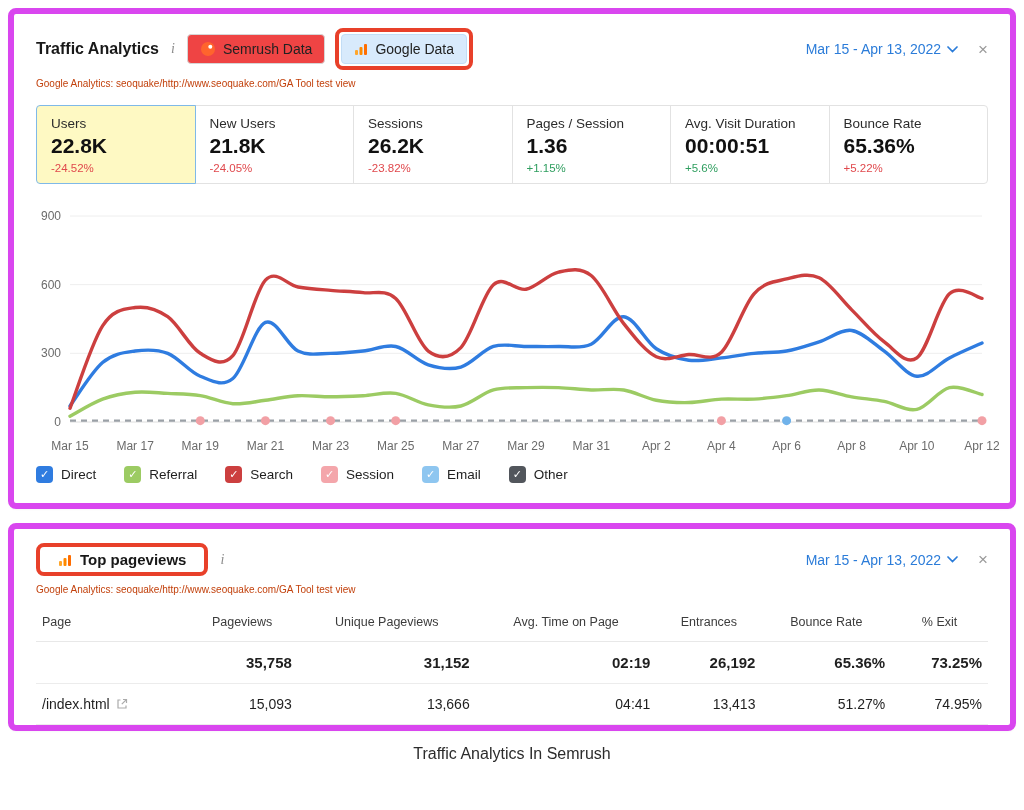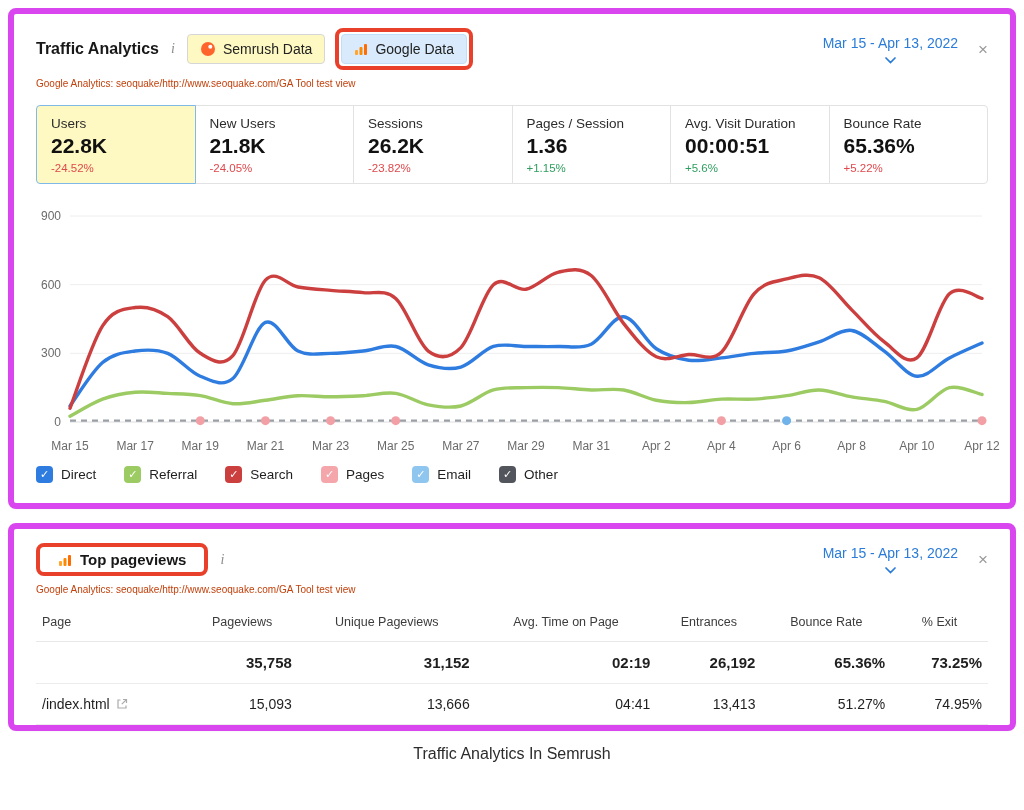--- a/index.html
+++ b/index.html
@@ -21,32 +21,32 @@
     padding:14px 22px 2px 22px;
   }
   .header-left { display:flex; align-items:center; gap:10px; }
   .panel-title { font-size:16px; font-weight:700; color:#181818; margin:0; white-space:nowrap; }
   .info-icon {
     font-family:"Liberation Serif","DejaVu Serif",serif; font-style:italic;
     color:#8d8d8d; font-size:14px; padding:0 2px; cursor:pointer;
   }
   .btn {
     display:inline-flex; align-items:center; gap:7px;
-    border:1px solid #d6d6d6; border-radius:4px; background:#fef9c3;
+    border:1px solid #d6d6d6; border-radius:4px; background:#ef4444;
     font-size:14px; color:#222; padding:6px 12px; cursor:pointer;
     font-family:inherit;
   }
   .btn.selected { background:#d8eafc; border-color:#c2ddf6; }
   .annotation {
     display:inline-flex; border:4px solid #e8402a; border-radius:8px; padding:2px;
   }
   .header-right { display:flex; align-items:center; }
   .date-picker {
     display:inline-flex; align-items:center; gap:6px;
-    color:#2b7cd9; font-size:14px; cursor:pointer; white-space:nowrap;flex-direction:column;
+    color:#2b7cd9; font-size:14px; cursor:pointer; white-space:nowrap;
   }
   .close-x { color:#9a9a9a; font-size:17px; margin-left:20px; cursor:pointer; line-height:1; }
   .subtitle { padding:6px 22px 0 22px; color:#c2410c; font-size:10px; }
 
   .metrics { display:flex; margin:16px 22px 0 22px; position:relative; }
   .metric { flex:1; border:1px solid #e2e2e2; padding:10px 14px 9px 14px; margin-left:-1px; background:#fff; cursor:pointer; }
   .metric:first-child { margin-left:0; border-radius:4px 0 0 4px; }
   .metric:last-child { border-radius:0 4px 4px 0; }
   .metric.selected { background:#fef9c3; border-color:#7fb9e8; position:relative; z-index:1; border-radius:4px 0 0 4px; }
   .m-label { font-size:13.5px; color:#2c2c2c; white-space:nowrap; }
@@ -207,21 +207,21 @@
         <span class="legend-item">
           <span class="cbox" style="background: rgb(156, 203, 99);">✓</span>
           <span>Referral</span>
         </span>
         <span class="legend-item">
           <span class="cbox" style="background: rgb(204, 63, 63);">✓</span>
           <span>Search</span>
         </span>
         <span class="legend-item">
           <span class="cbox" style="background: rgb(244, 166, 171);">✓</span>
-          <span>Pages</span>
+          <span>Session</span>
         </span>
         <span class="legend-item">
           <span class="cbox" style="background: rgb(142, 198, 240);">✓</span>
           <span>Email</span>
         </span>
         <span class="legend-item">
           <span class="cbox" style="background: rgb(82, 86, 92);">✓</span>
           <span>Other</span>
         </span>
       </div>

